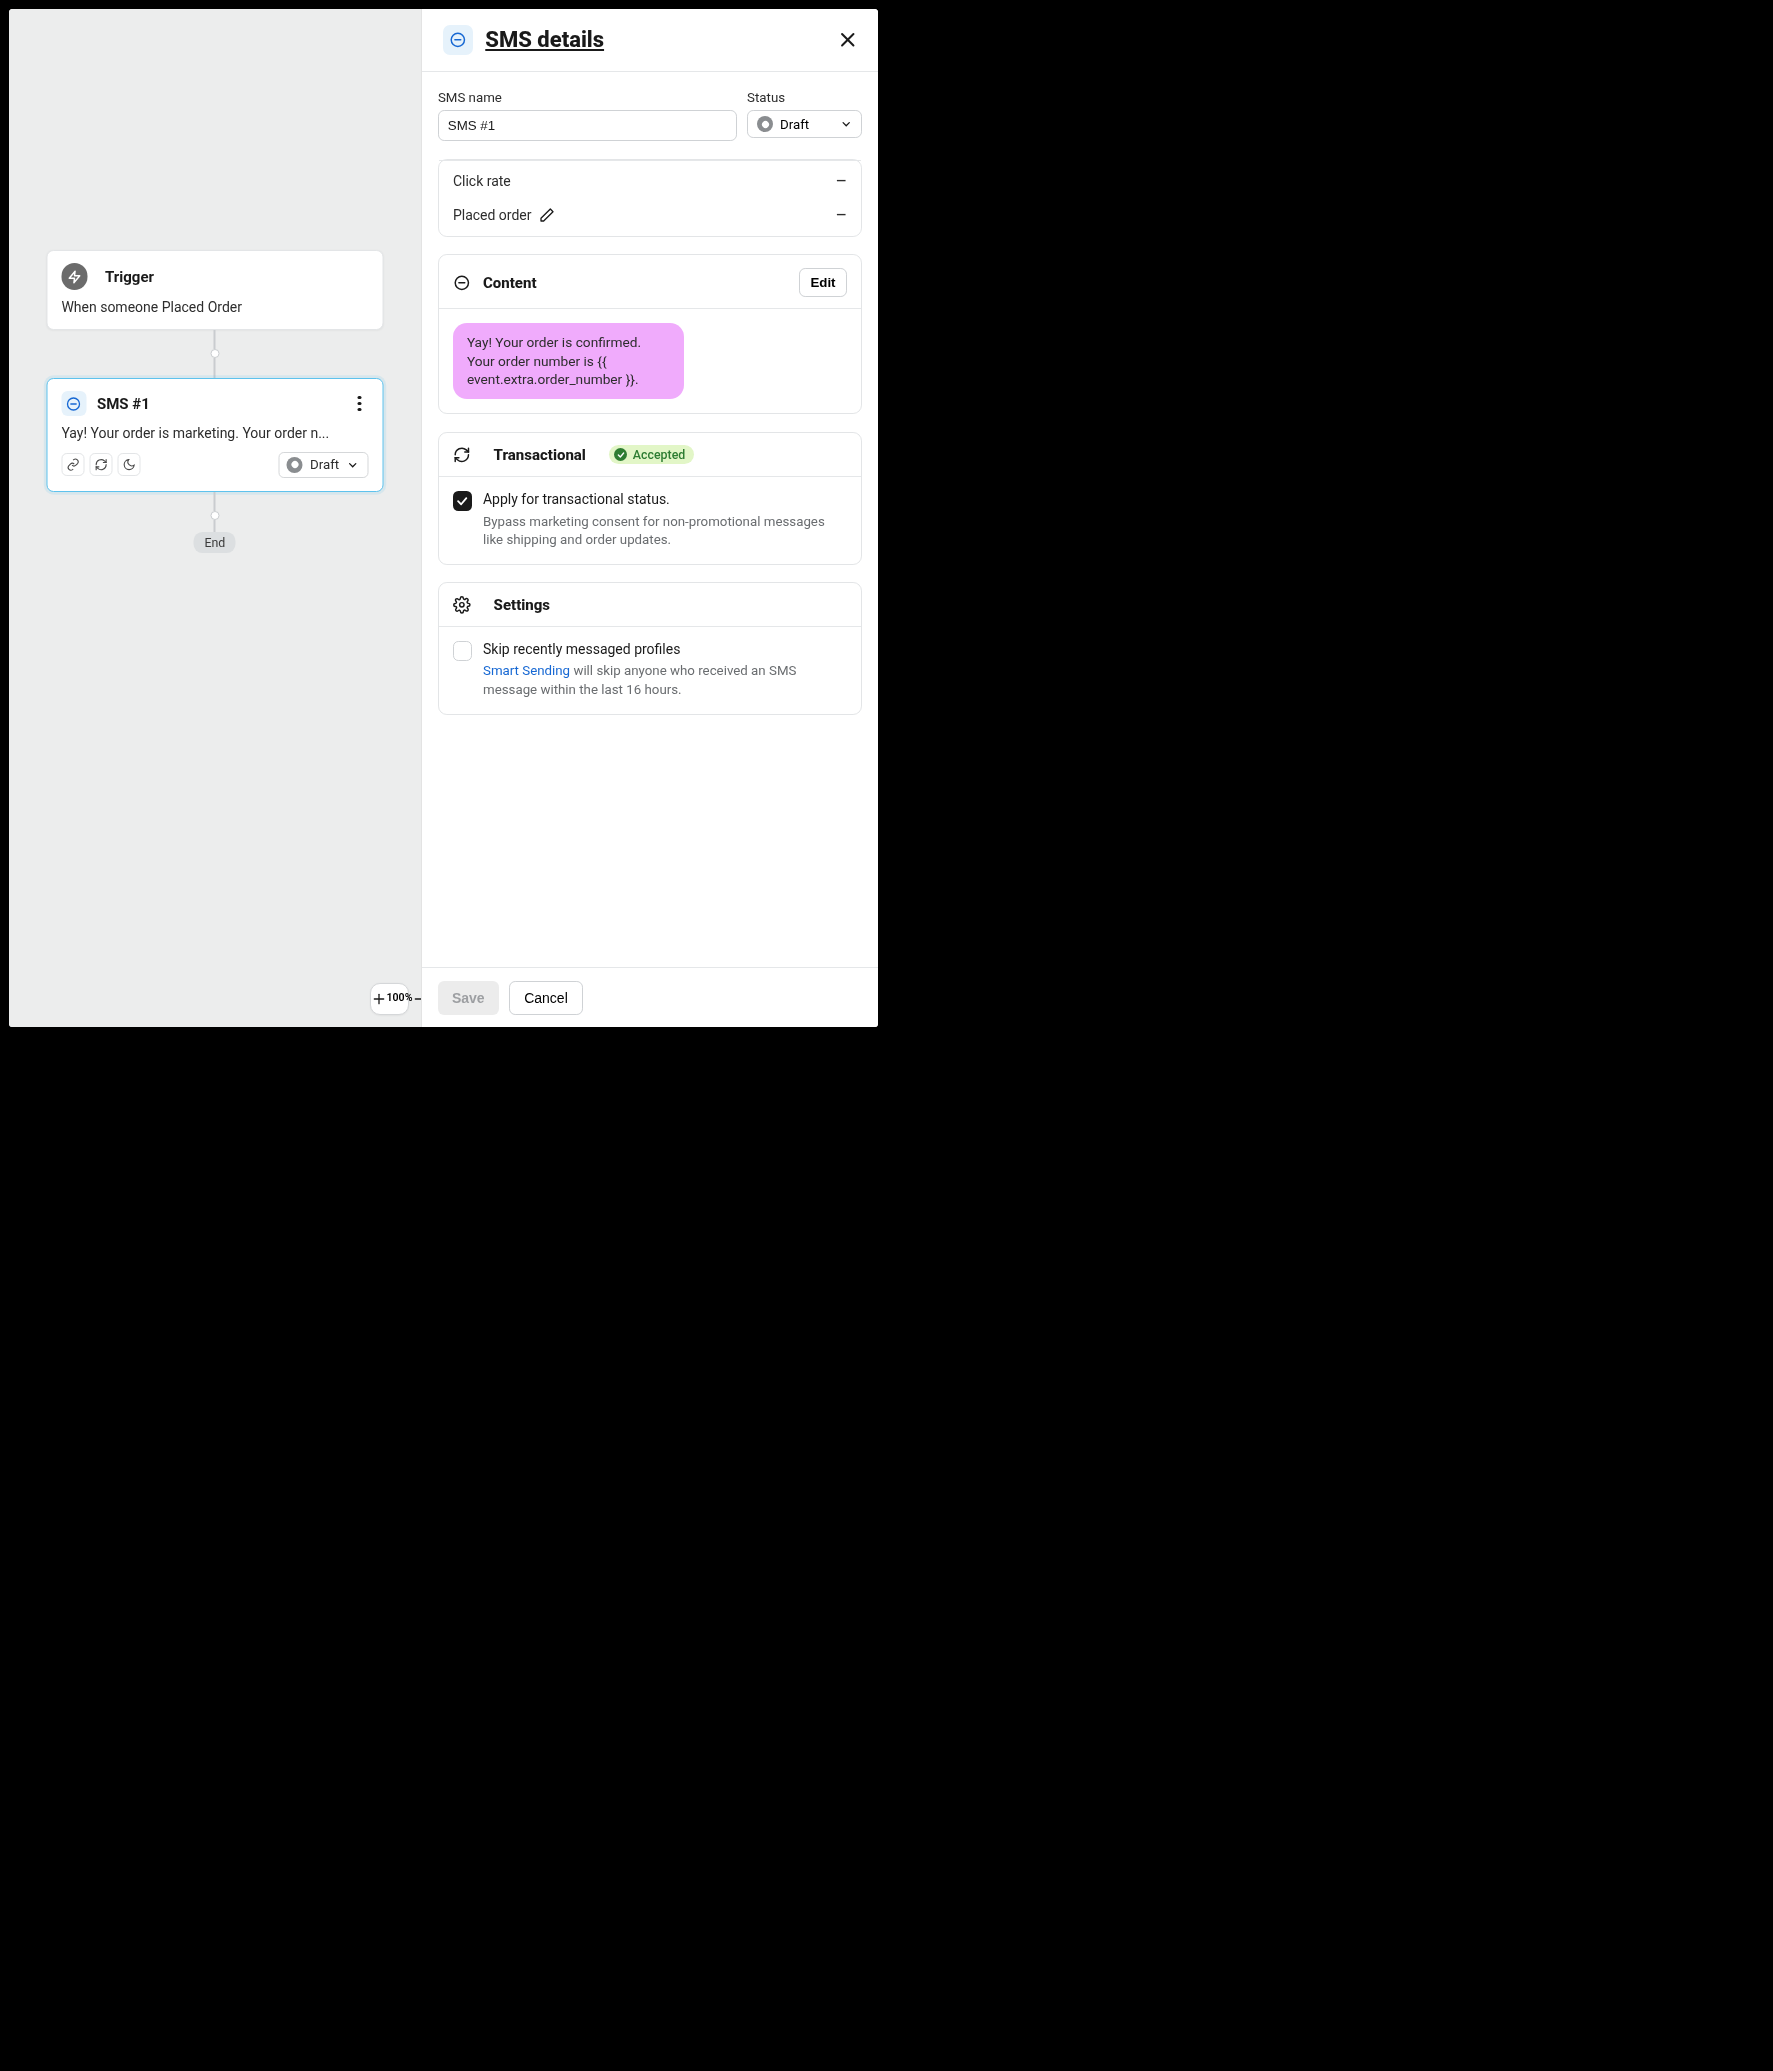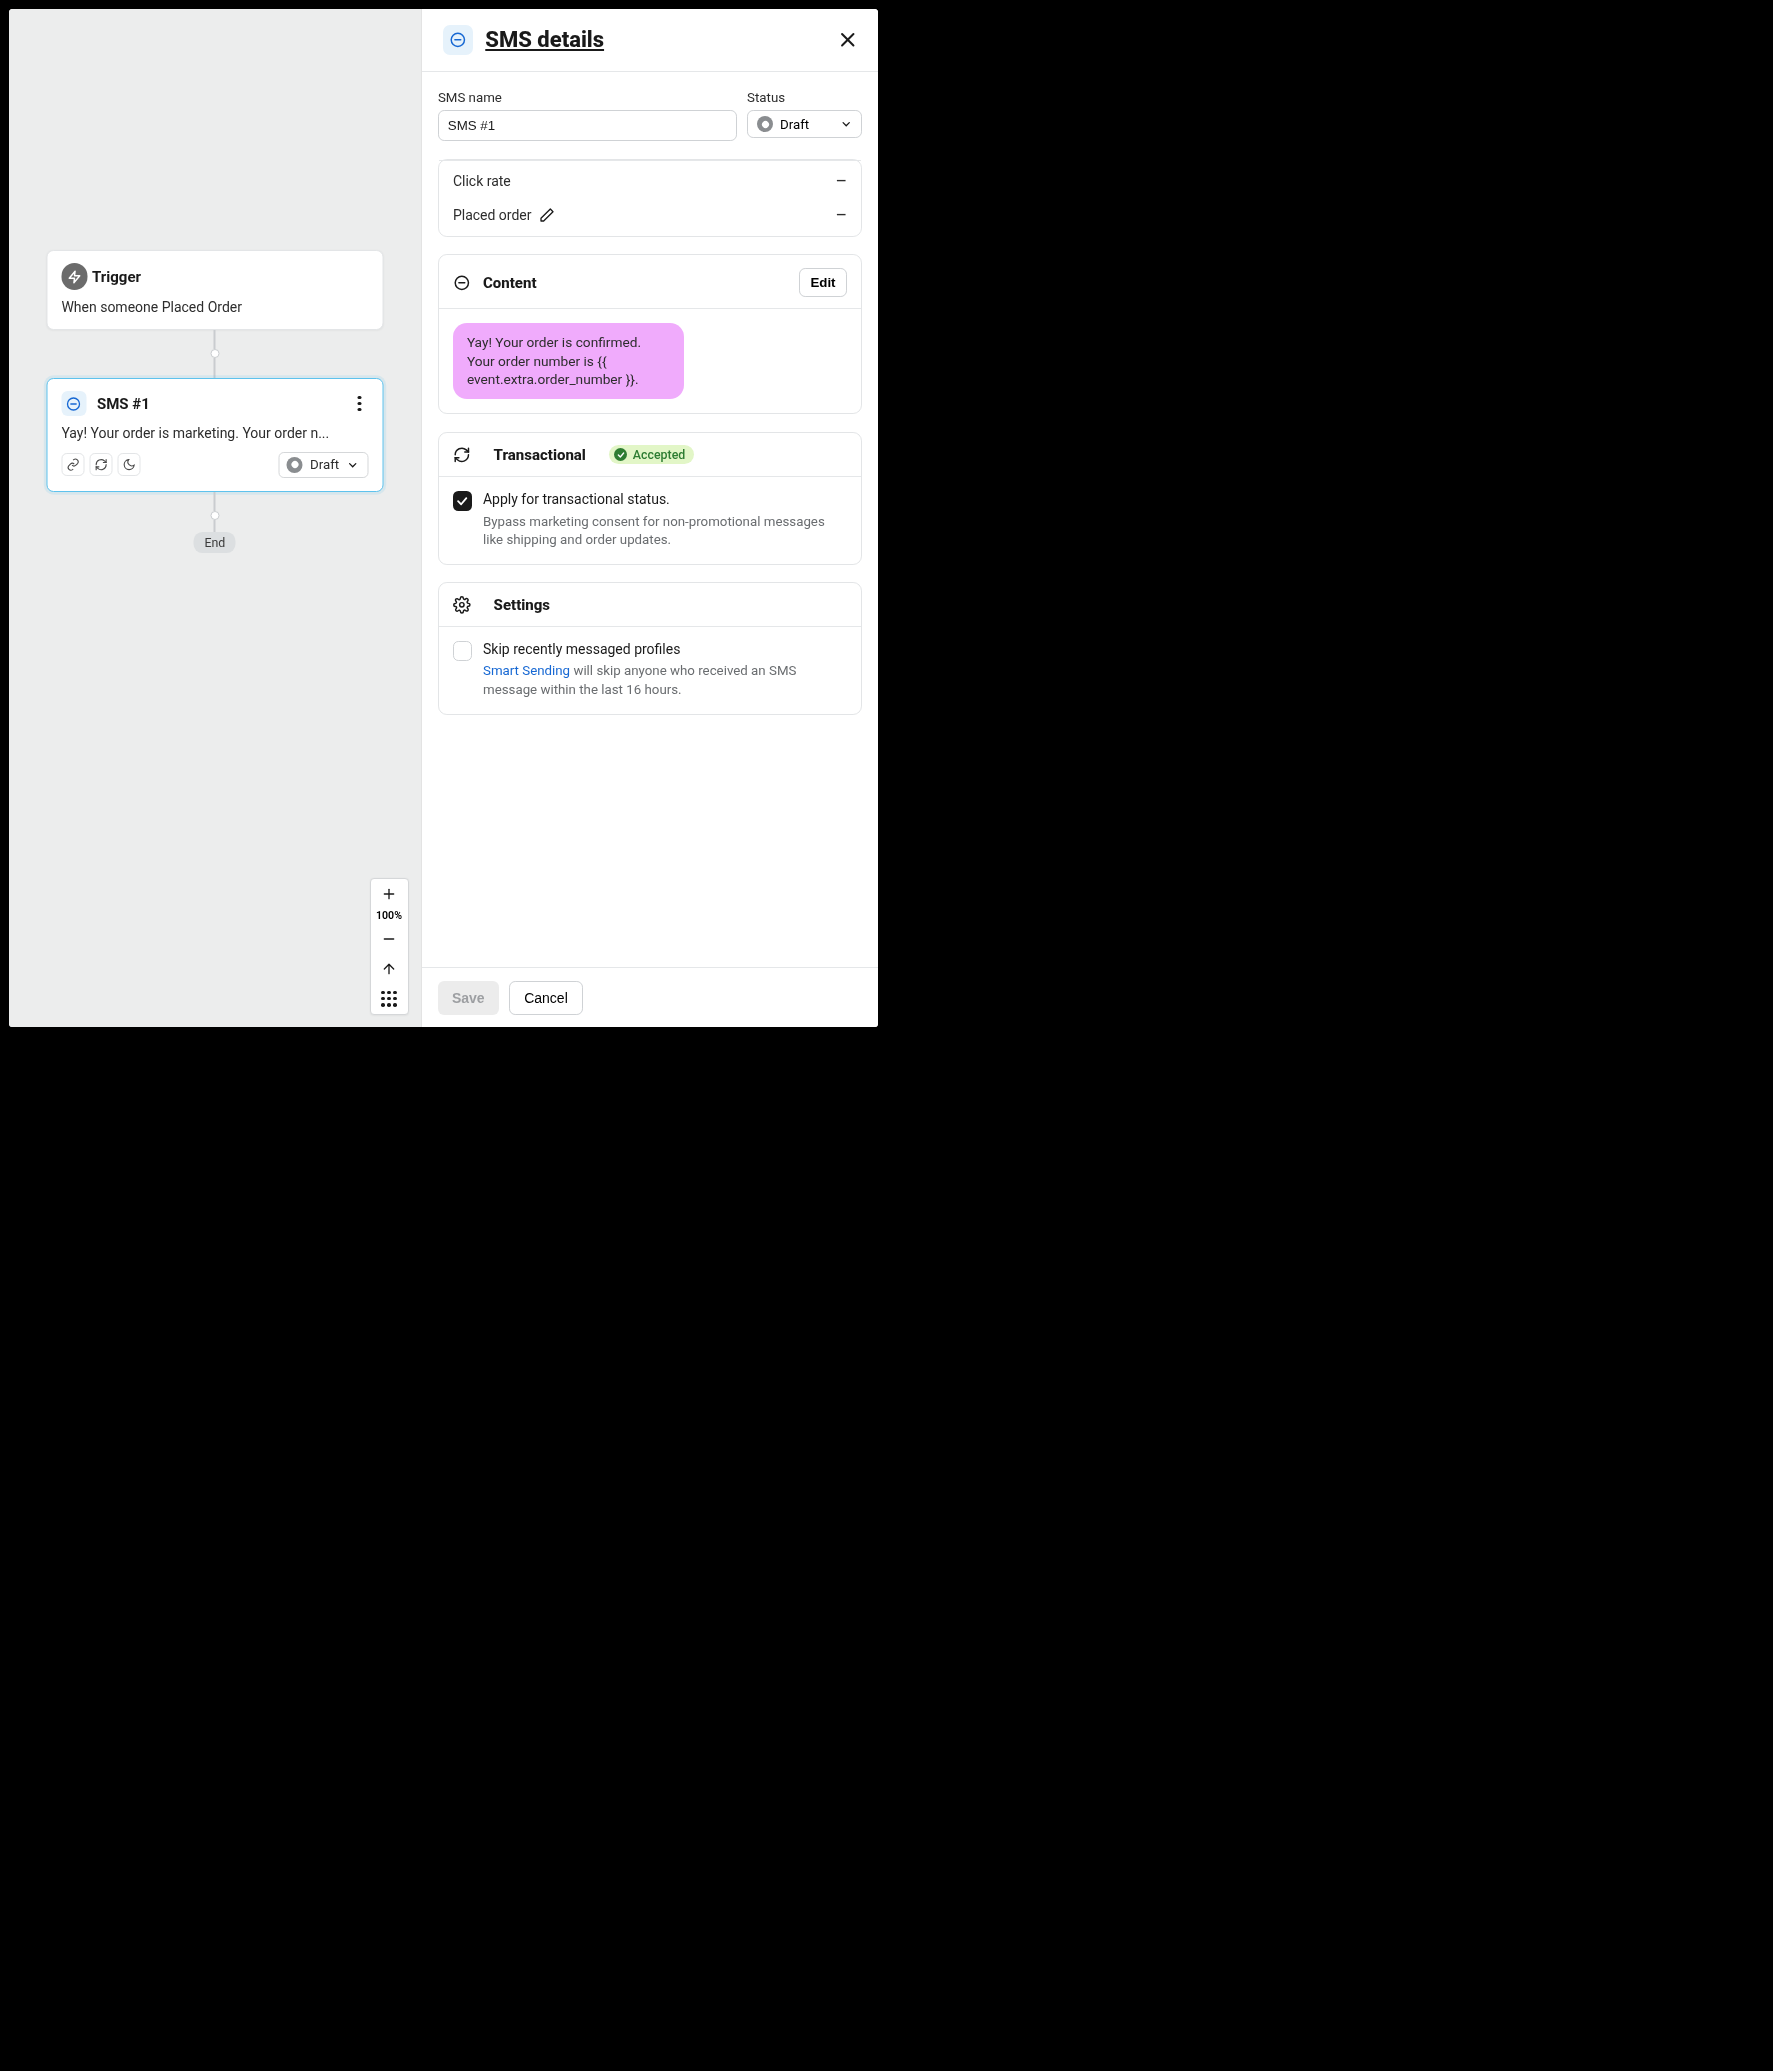--- a/index.html
+++ b/index.html
@@ -40,21 +40,21 @@
     width: 337px;
     background: #fff;
     border: 0.9px solid #e3e5e7;
     border-radius: 7px;
     padding: 12.4px 14px 14px 14px;
     box-shadow: 0 0.9px 1.8px rgba(0,0,0,0.04);
   }
   .node-header {
     display: flex;
     align-items: center;
-    gap: 4px;
+    gap: 17px;
     margin-bottom: 8.9px;
   }
   .trigger-icon {
     width: 26.6px; height: 26.6px; border-radius: 50%;
     background: #6b6b6b; color: #fff;
     display: flex; align-items: center; justify-content: center;
   }
   .node-title { font-size: 15px; font-weight: 700; color: #1a1a1a; }
   .node-desc { font-size: 14px; color: #2d2d2d; }
   .connector {
@@ -95,22 +95,22 @@
   .end-pill {
     margin-top: 0; background:#dcdfe1; color:#3b3b3b; font-size:12.4px;
     padding: 2.7px 10.6px; border-radius: 8.9px;
   }
   .kebab { width:17.7px; display:flex; flex-direction:column; align-items:center; gap:2.7px; cursor:pointer;}
   .kebab span{ width:3.5px; height:3.5px; background:#1a1a1a; border-radius:50%;}
 
   
   .zoom {
     position:absolute; right:12.4px; bottom:12.4px;
-    background:#fff; border:0.9px solid #d5d7d9; border-radius:4px;
-    width:39px; display:flex; flex-direction:column; align-items:center;
+    background:#fff; border:0.9px solid #d5d7d9; border-radius:10px;
+    width:39px; display:flex; flex-direction:row; align-items:center;
     box-shadow: 0 0.9px 1.8px rgba(0,0,0,0.05);
   }
   .zoom-btn { width:100%; height:30px; display:flex; align-items:center; justify-content:center; cursor:pointer; font-size:17.7px; }
   .zoom-label { font-size:10.6px; font-weight:600; padding-bottom:1.8px; }
   .zoom-grid { display:grid; grid-template-columns:repeat(3,3.5px); gap:2.7px; padding:7px 0;}
   .zoom-grid span{width:3.5px;height:3.5px;background:#1a1a1a;border-radius:50%;}
 
   
   .panel {
     flex: 1;

